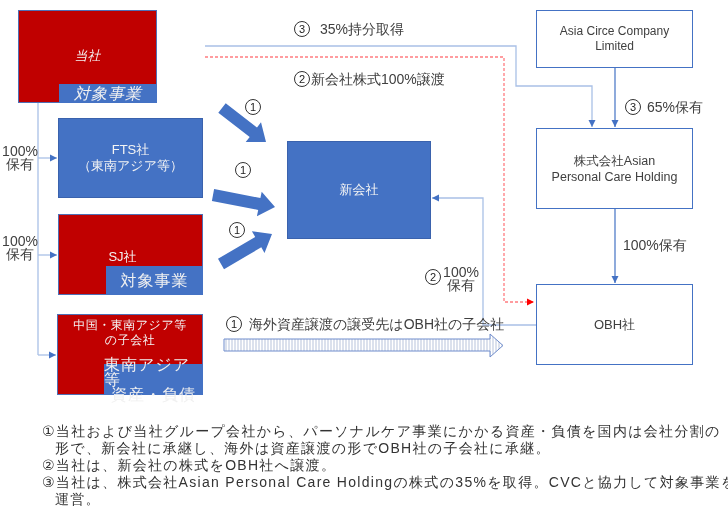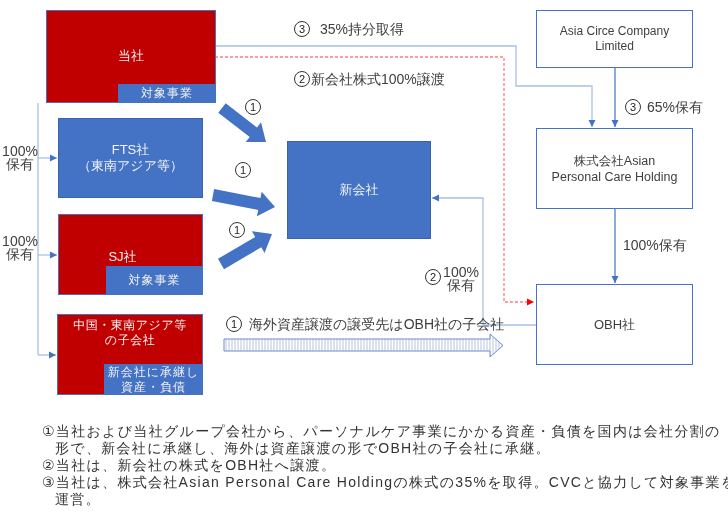--- a/index.html
+++ b/index.html
@@ -16,21 +16,21 @@
   .red { background:var(--red); border:1px solid #4f6fb5; }
   .bluefill { background:var(--blue); border:1px solid #3a62ad; }
   .white { background:#fff; border:1.5px solid var(--blue); }
   .center { display:flex; flex-direction:column; align-items:center; justify-content:center; text-align:center; }
   .wtxt { color:#f4f4f4; }
   .dtxt { color:#404040; }
   .lbl13 { font-size:13px; line-height:16px; }
   .lbl12 { font-size:12px; line-height:15px; }
   .sub {
     position:absolute; right:-1px; bottom:-1px;
-    background:var(--blue); color:#f0f0f0; font-size:12px; letter-spacing:1px;
+    background:var(--blue); color:#f0f0f0; font-size:16px; letter-spacing:1px;
     display:flex; flex-direction:column; align-items:center; justify-content:center; line-height:15px;
   }
   .circ {
     position:absolute; width:16px; height:16px; border:1.2px solid #333; border-radius:50%;
     box-sizing:border-box; display:flex; align-items:center; justify-content:center;
     font-size:11px; color:#222; line-height:1; background:#fff;
   }
   .small { position:absolute; font-size:14px; color:#404040; white-space:nowrap; line-height:13px; }
   .notes { position:absolute; left:42px; top:423px; font-size:14px; letter-spacing:1.3px; color:#333; }
   .note-line { height:17px; line-height:17px; white-space:nowrap; }
@@ -70,21 +70,21 @@
 
   <polygon points="224,339 490,339 490,334 503,345.5 490,357 490,351 224,351" fill="url(#hatch)" stroke="#6f8ccc" stroke-width="1"></polygon>
 
   <g id="split-arrows">
       <polygon points="218.3,112.7 249.7,137.0 245.7,142.1 266.0,142.0 261.0,122.3 257.0,127.5 225.7,103.3" fill="#4472C4"></polygon>
       <polygon points="211.9,200.9 258.2,209.9 256.9,216.2 275.0,207.0 261.7,191.7 260.4,198.1 214.1,189.1" fill="#4472C4"></polygon>
       <polygon points="224.0,269.2 261.3,247.3 264.5,252.9 272.0,234.0 251.9,231.3 255.2,236.9 218.0,258.8" fill="#4472C4"></polygon>
     </g>
 </svg>
 
-<div class="box red center" style="left:46px; top:10px; width:170px; height:93px;">
+<div class="box red center" style="left:18px; top:10px; width:139px; height:93px;font-style:italic;">
   <span class="wtxt lbl13" style="margin-bottom:2px;">当社</span>
   <div class="sub" style="width:98px; height:19px;">
     <span>対象事業</span>
   </div>
 </div>
 
 <div class="box bluefill center" style="left:58px; top:118px; width:145px; height:80px;">
   <span class="wtxt lbl13">FTS社</span>
   <span class="wtxt lbl13">（東南アジア等）</span>
 </div>
@@ -95,21 +95,21 @@
     <span>対象事業</span>
   </div>
 </div>
 
 <div class="box red" style="left:57px; top:314px; width:146px; height:81px;">
   <div class="abs center" style="left:0; top:3px; width:144px;">
     <span class="wtxt lbl12" style="letter-spacing:0.5px;">中国・東南アジア等</span>
     <span class="wtxt lbl12" style="letter-spacing:0.5px;">の子会社</span>
   </div>
   <div class="sub" style="width:99px; height:31px;">
-    <span>新会社に承継し</span>
+    <span>東南アジア等</span>
     <span>資産・負債</span>
   </div>
 </div>
 
 <div class="small center" style="left:4px; top:145px; width:32px;">
   <span>100%</span>
   <span>保有</span>
 </div>
 <div class="small center" style="left:4px; top:235px; width:32px;">
   <span>100%</span>

